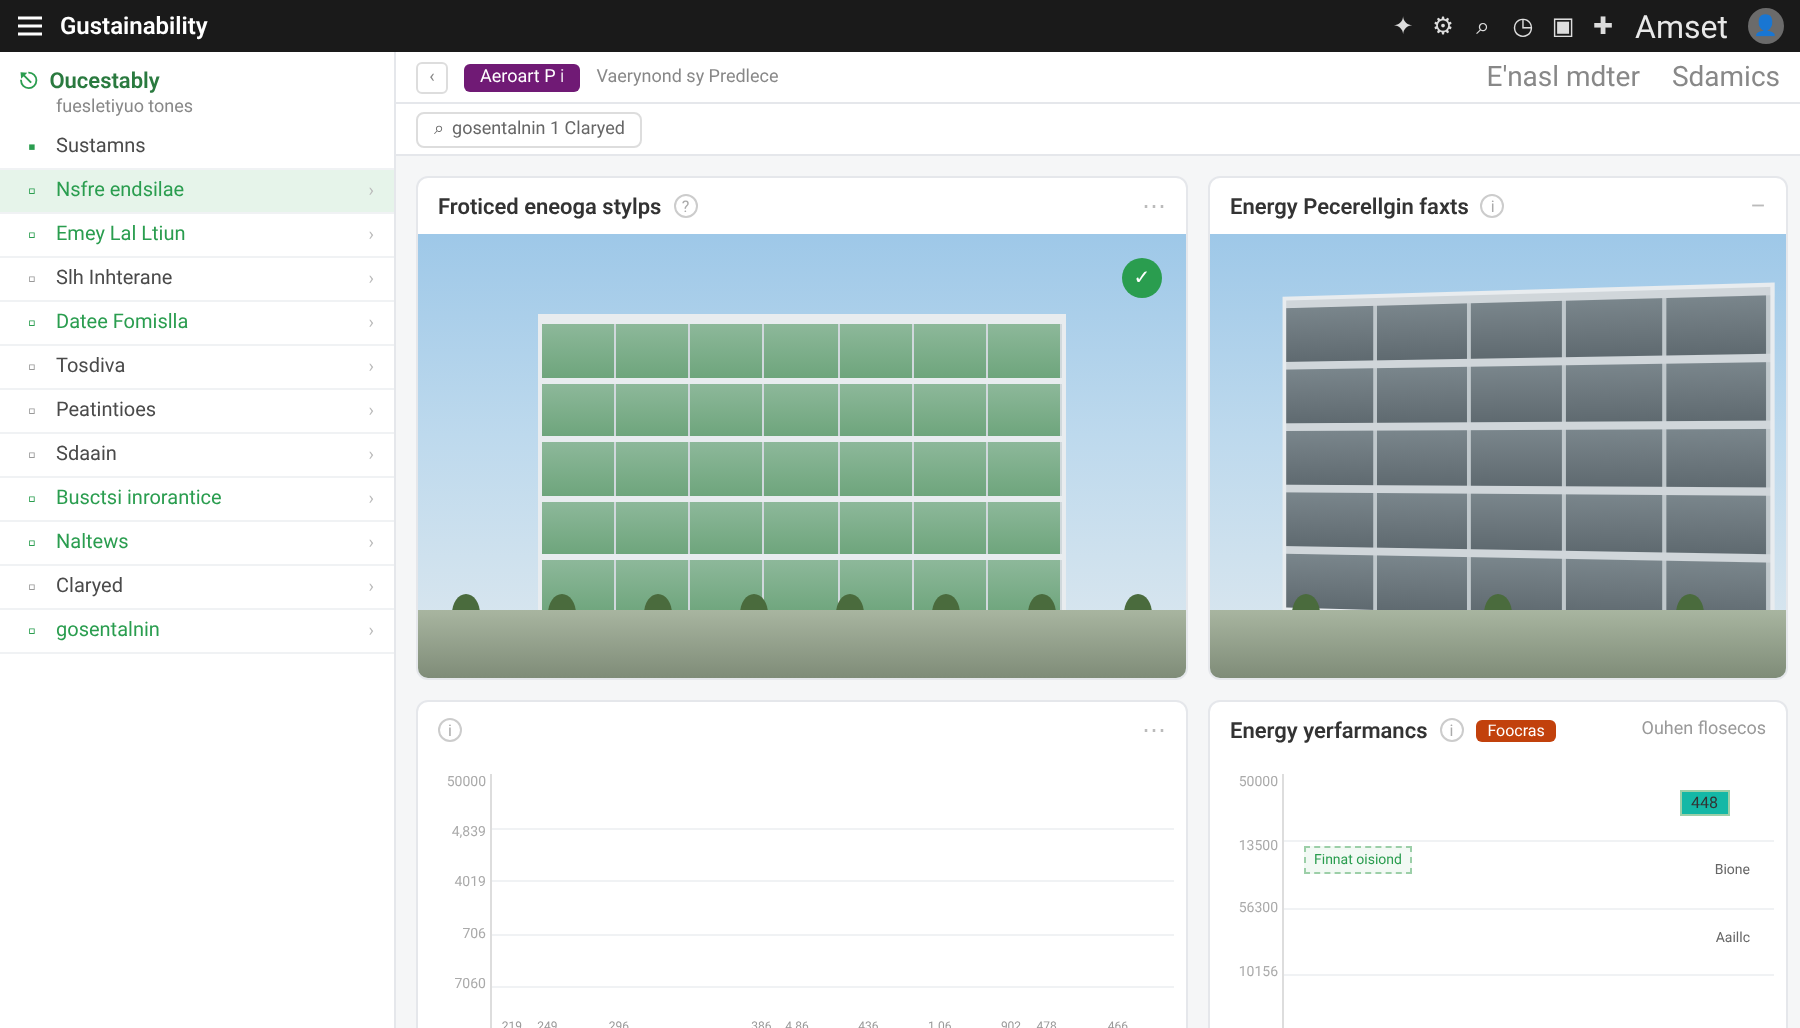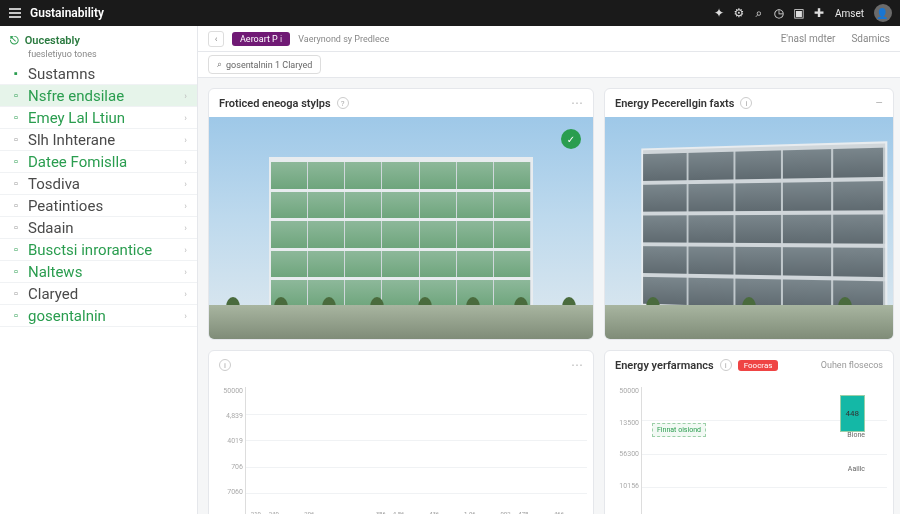--- a/index.html
+++ b/index.html
@@ -2,52 +2,52 @@
 <html><head>
 <meta charset="utf-8">
 <style>
 *{box-sizing:border-box;margin:0;padding:0;font-family:-apple-system,BlinkMacSystemFont,"Segoe UI",Roboto,sans-serif}
 body{width:900px;height:514px;overflow:hidden;background:#f5f6f7;font-size:11px;color:#333}
 .topbar{height:26px;background:#1a1a1a;display:flex;align-items:center;padding:0 8px;color:#fff}
 .topbar .menu-icon{margin-right:8px;cursor:pointer}
 .topbar .brand{font-weight:600;font-size:12px}
 .topbar .spacer{flex:1}
 .topbar .ticon{width:20px;height:20px;display:flex;align-items:center;justify-content:center;cursor:pointer;opacity:.85;font-size:12px}
-.topbar .tlabel{font-size:10px;margin:0 6px;opacity:.9}
+.topbar .tlabel{font-size:16px;margin:0 6px;opacity:.9}
 .topbar .avatar{width:18px;height:18px;border-radius:50%;background:#6b6b6b;display:flex;align-items:center;justify-content:center;font-size:10px;margin-left:4px}
 .layout{display:flex;height:488px}
 .sidebar{width:198px;background:#fff;border-right:1px solid #e5e7eb;overflow-y:auto}
 .side-hdr{padding:8px 10px 4px}
 .side-hdr .h1{font-size:11px;font-weight:600;color:#2a7a3f;display:flex;align-items:center;gap:6px}
 .side-hdr .h2{font-size:9px;color:#888;margin-top:2px;margin-left:18px}
 .side-row{height:22px;display:flex;align-items:center;padding:0 10px;cursor:pointer;border-bottom:1px solid #f0f2f4;gap:6px}
 .side-row.active{background:#e6f4ea}
 .side-row .ic{width:12px;height:12px;flex:none;display:flex;align-items:center;justify-content:center}
-.side-row .lbl{flex:1;font-size:15px;color:#4a4a4a}
+.side-row .lbl{flex:1;font-size:10px;color:#4a4a4a}
 .side-row .lbl.green{color:#2a9d4f}
 .side-row .chev{font-size:9px;color:#bbb}
 .main{flex:1;overflow:auto;background:#f5f6f7}
 .toolbar{background:#fff;border-bottom:1px solid #e5e7eb;height:26px;display:flex;align-items:center;padding:0 10px;gap:8px}
 .crumb-back{width:16px;height:16px;border:1px solid #ddd;border-radius:3px;display:flex;align-items:center;justify-content:center;cursor:pointer;font-size:9px;color:#888}
 .chip{background:#701a75;color:#fff;font-size:9px;padding:2px 8px;border-radius:3px}
 .crumb-txt{font-size:9px;color:#888}
 .toolbar .spacer{flex:1}
-.tool-link{font-size:10px;color:#888;cursor:pointer;margin-left:8px}
+.tool-link{font-size:14px;color:#888;cursor:pointer;margin-left:8px}
 .filterbar{background:#fff;border-bottom:1px solid #e5e7eb;height:26px;display:flex;align-items:center;padding:0 10px;gap:8px}
 .pill{border:1px solid #ddd;border-radius:4px;font-size:9px;padding:3px 8px;display:flex;align-items:center;gap:4px;cursor:pointer;color:#666;background:#fff}
 .pill .circ{width:8px;height:8px;border:1px solid #bbb;border-radius:50%}
 .pill .srch{font-size:9px}
 .content{padding:10px;display:grid;grid-template-columns:386px 290px;gap:10px}
 .card{background:#fff;border:1px solid #e5e7eb;border-radius:6px;overflow:hidden}
 .card-hd{height:28px;display:flex;align-items:center;padding:0 10px;gap:6px}
 .card-hd .ttl{font-size:11px;font-weight:600;color:#333}
 .card-hd .info{width:12px;height:12px;border:1px solid #ccc;border-radius:50%;font-size:8px;display:flex;align-items:center;justify-content:center;color:#aaa}
 .card-hd .sp{flex:1}
 .card-hd .dots{color:#bbb;cursor:pointer;font-size:12px}
-.badge{background:#ef4444;color:#fff;font-size:8px;padding:1px 6px;border-radius:3px}
+.badge{background:#c2410c;color:#fff;font-size:8px;padding:1px 6px;border-radius:3px}
 .card-hd .sub{font-size:9px;color:#999}
 .bldg{height:222px;position:relative;background:linear-gradient(#9ec8e8 0%,#bdd9ed 45%,#dfe9ef 100%);overflow:hidden}
 .bldg .ground{position:absolute;left:0;right:0;bottom:0;height:34px;background:linear-gradient(#a8b5a0,#7f8c78)}
 .bldg .trees{position:absolute;left:0;right:0;bottom:20px;height:22px;display:flex;justify-content:space-around}
 .bldg .tree{width:14px;height:20px;background:#4a6b3d;border-radius:50% 50% 40% 40%}
 .bldg .structure{position:absolute;left:60px;right:60px;top:40px;bottom:30px;background:#bfc9cf;border:2px solid #e8ecef;display:flex;flex-direction:column}
 .bldg .floor{flex:1;border-top:3px solid #e8ecef;display:flex}
 .bldg .win{flex:1;border-right:1px solid #d0d8dc;background:linear-gradient(#8db89a,#6ea57c)}
 .bldg .fab{position:absolute;right:12px;top:12px;width:20px;height:20px;border-radius:50%;background:#2a9d4f;color:#fff;display:flex;align-items:center;justify-content:center;font-size:10px;cursor:pointer}
 .bldg2 .structure{left:30px;right:10px;top:28px;transform:perspective(400px) rotateY(-8deg);background:#9aa4aa}
@@ -59,22 +59,22 @@
 .chart .grid{position:absolute;left:0;right:0;height:1px;background:#f0f2f4}
 .chart .bars{position:absolute;left:0;right:0;bottom:0;top:0;display:flex;align-items:flex-end;gap:2px;justify-content:space-around;padding:0 2px}
 .chart .bar{flex:1;max-width:14px;display:flex;flex-direction:column;justify-content:flex-end;position:relative}
 .chart .seg{width:100%}
 .chart .seg.a{background:#4caf50}
 .chart .seg.b{background:#a5d6a7}
 .chart .bar .bl{position:absolute;top:-10px;left:50%;transform:translateX(-50%);font-size:6px;color:#999;white-space:nowrap}
 .chart2 .seg.c{background:#3a63d6}
 .chart2 .seg.d{background:#d84f4f}
 .chart2 .note{position:absolute;left:10px;top:36px;font-size:7px;color:#2a9d4f;border:1px dashed #9ccfa8;padding:2px 4px;background:rgba(230,244,234,.5)}
-.chart2 .callout{position:absolute;right:22px;top:8px;font-size:8px;color:#333;border:1px solid #9ccfa8;padding:13px 5px;background:#14b8a6}
-.chart2 .rtxt{position:absolute;right:22px;top:44px;font-size:7px;color:#666}
+.chart2 .callout{position:absolute;right:22px;top:8px;font-size:8px;color:#333;border:1px solid #9ccfa8;padding:1px 5px;background:#14b8a6}
+.chart2 .rtxt{position:absolute;right:12px;top:44px;font-size:7px;color:#666}
 svg{display:block}
 </style>
 </head>
 <body>
 
 <div class="topbar">
   <span class="menu-icon">
     <svg width="14" height="14" viewBox="0 0 14 14">
         <path d="M1 3h12M1 7h12M1 11h12" stroke="#fff" stroke-width="1.4"></path>
       </svg>

